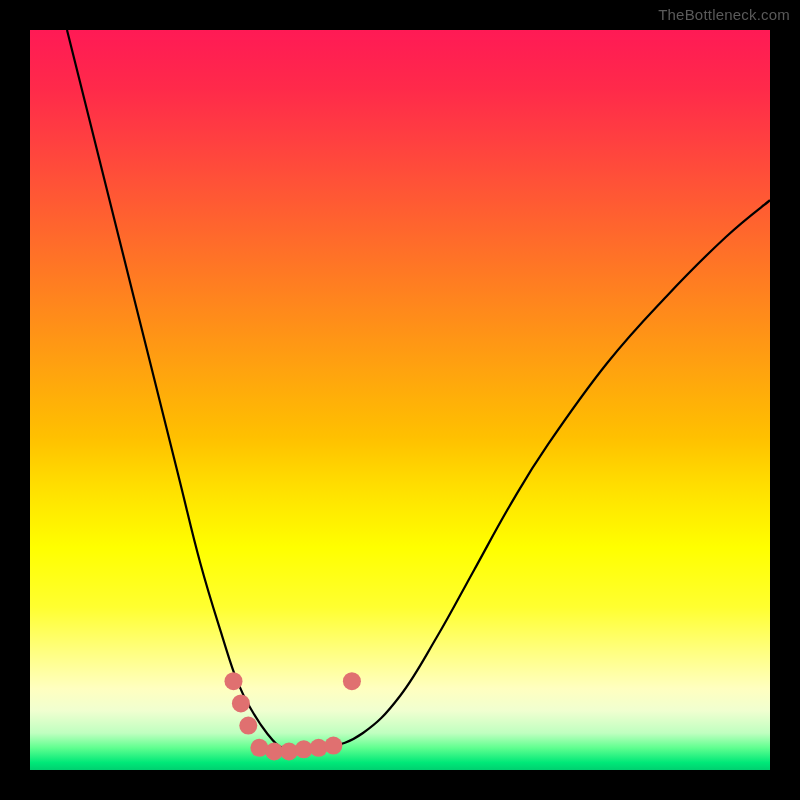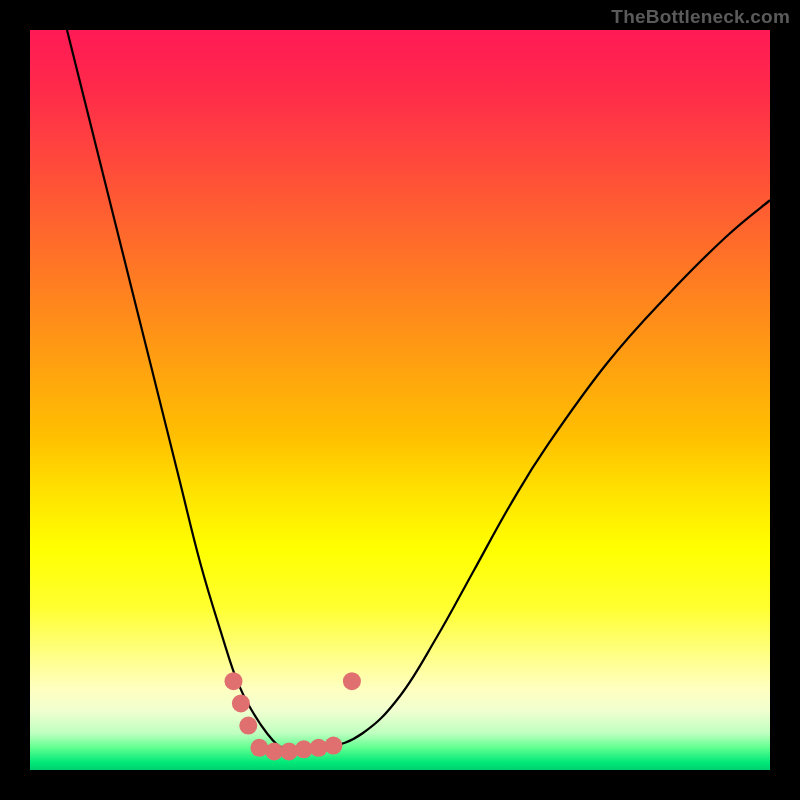--- a/index.html
+++ b/index.html
@@ -33,22 +33,22 @@
       #60ff90 97%,
       #00e878 99%,
       #00d070 100%);
     overflow: hidden;
   }
   .watermark {
     position: absolute;
     top: 6px;
     right: 10px;
     font-family: Arial, Helvetica, sans-serif;
-    font-size: 19px;
-    font-weight: 700;
+    font-size: 15px;
+    font-weight: 400;
     color: #5a5a5a;
     letter-spacing: 0.2px;
   }
   svg.curve {
     position: absolute;
     inset: 0;
     width: 740px;
     height: 740px;
   }
   .markers circle {

